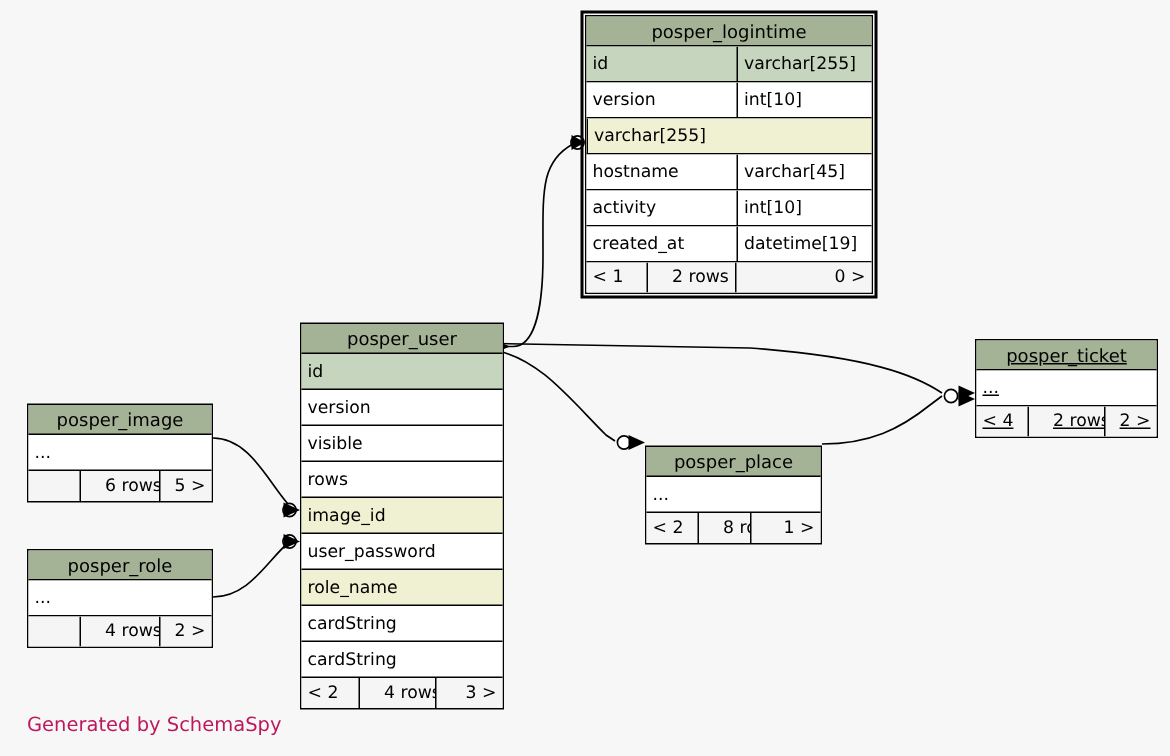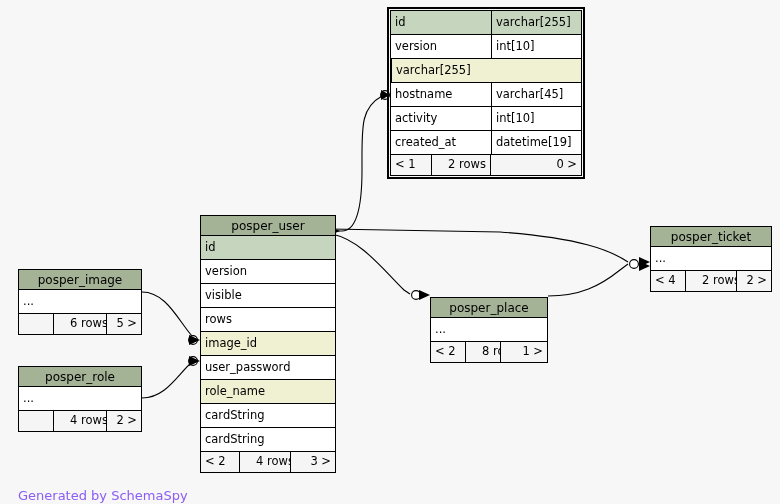--- a/index.html
+++ b/index.html
@@ -106,23 +106,23 @@
     border-right: 1px solid #000000;
   }
   .foot .fr {
     padding-right: 4px;
     text-align: right;
     flex: 1 1 auto;
   }
   .caption {
     position: absolute;
     left: 18px;
-    top: 488px;
+    top: 476px;
     font-size: 13px;
-    color: #8b5cf6;
+    color: #be185d;
     white-space: nowrap;
   }
 </style>
 </head>
 <body>
 
 <div id="canvas">
 
   <svg id="edges" viewBox="0 0 780 504" xmlns="http://www.w3.org/2000/svg">
     <g fill="none" stroke="#000000" stroke-width="1.1">
@@ -156,20 +156,21 @@
       <polygon points="200,340 189,335 189,345"></polygon>
       <polygon points="200,361 189,356 189,366"></polygon>
     </g>
 
     <g fill="#000000" stroke="none">
       <polygon points="328,226 340,231 328,236"></polygon>
     </g>
   </svg>
 
   <div class="tbl focus" style="left:390px; top:10px; width:192px;">
+    <div class="tbl-head">posper_logintime</div>
 
     <div class="row pk">
       <div class="nm" style="width:100px;">id</div>
       <div class="ty">varchar[255]</div>
     </div>
     <div class="row">
       <div class="nm" style="width:100px;">version</div>
       <div class="ty">int[10]</div>
     </div>
     <div class="row fk">
@@ -262,21 +263,21 @@
     <div class="row full">
       <div class="nm">...</div>
     </div>
     <div class="foot">
       <div class="fl" style="width:34px;">&lt; 2</div>
       <div class="fc" style="width:36px;">8 rows</div>
       <div class="fr">1 &gt;</div>
     </div>
   </div>
 
-  <div class="tbl" style="left:650px; top:226px; width:122px;">
+  <div class="tbl" style="left:650px; top:226px; width:122px;text-decoration:underline;">
     <div class="tbl-head">posper_ticket</div>
     <div class="row full">
       <div class="nm">...</div>
     </div>
     <div class="foot">
       <div class="fl" style="width:34px;">&lt; 4</div>
       <div class="fc" style="width:52px;">2 rows</div>
       <div class="fr">2 &gt;</div>
     </div>
   </div>

